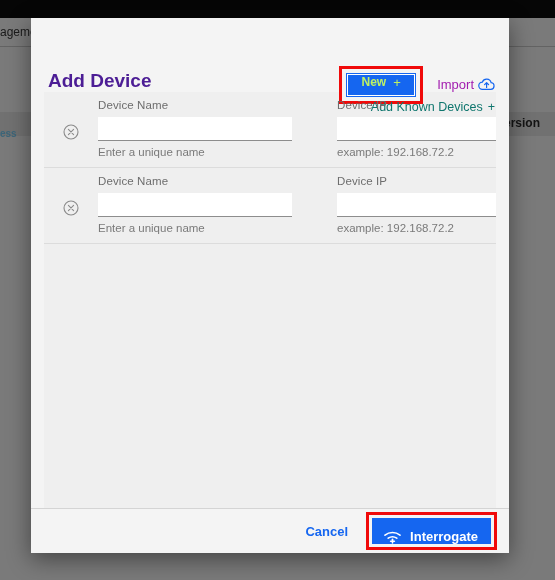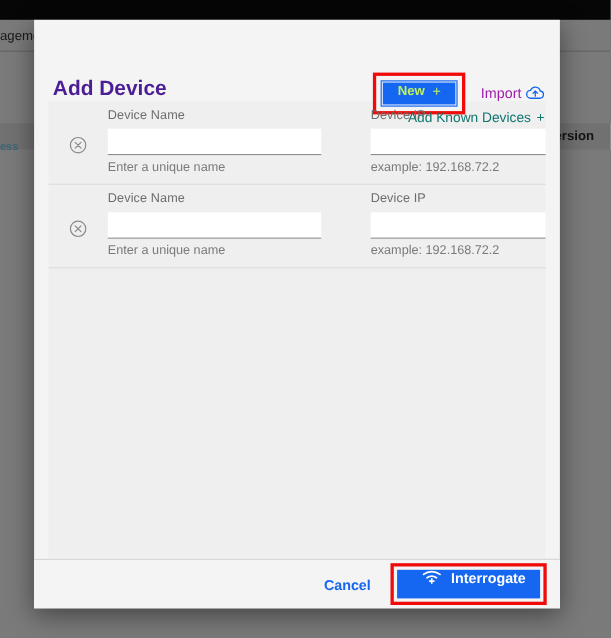--- a/index.html
+++ b/index.html
@@ -188,25 +188,25 @@
     font-family: "Liberation Sans", sans-serif;
     padding: 4px 6px;
     font-weight: bold;
   }
   .interrogate-wrap {
     padding: 3px;
     border: 3px solid #f00a0a;
     background: #f4f4f4;
   }
   .interrogate-btn {
-    height: 26px; padding: 0 13px 0 23px;
+    height: 26px; padding: 0 13px 0 12px;
     background: #1566f0; border: none; color: #fff;
     font-family: "Liberation Sans", sans-serif;
     font-size: 13px; font-weight: bold;
-    display: flex; align-items: flex-start; gap: 9px;
+    display: flex; align-items: flex-end; gap: 9px;
     cursor: pointer;
   }
   .wifi-icon { width: 17px; height: 13px; display: block; }
 </style>
 </head>
 <body>
 
 <div id="bg-page">
   <div id="bg-topbar"></div>
   <div id="bg-body"></div>

